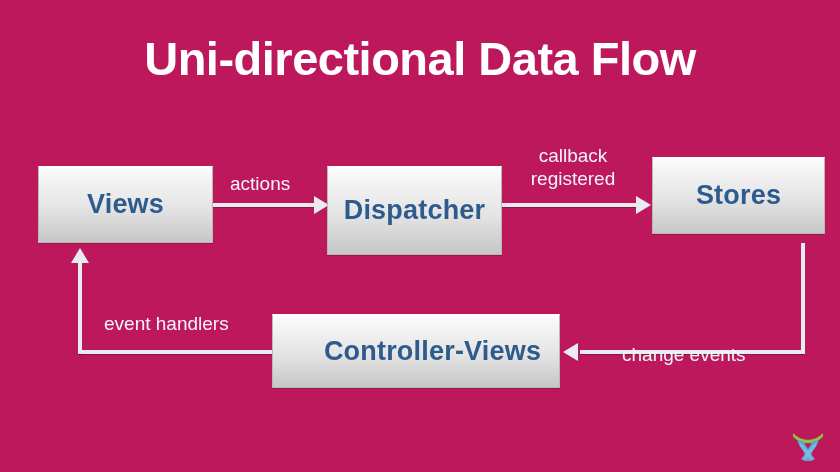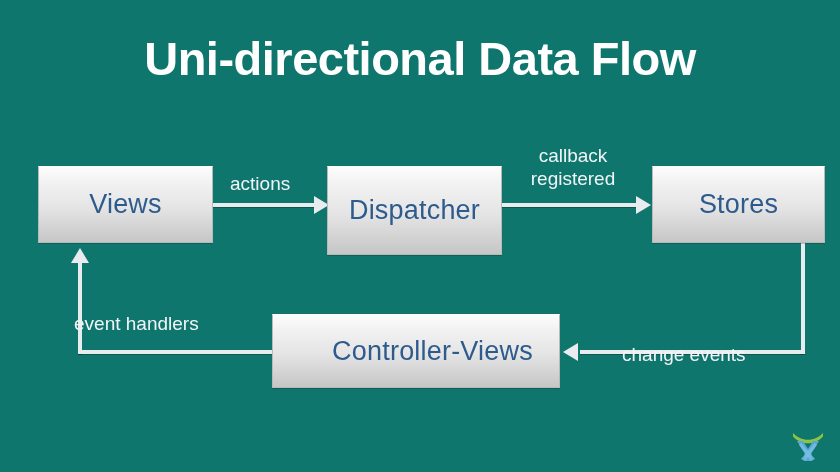--- a/index.html
+++ b/index.html
@@ -4,21 +4,21 @@
 <style>
   html, body {
     margin: 0;
     padding: 0;
     background: #1e1e1e;
   }
   #slide {
     position: relative;
     width: 840px;
     height: 472px;
-    background: #0f766e;
+    background: #be185d;
     overflow: hidden;
     font-family: "Liberation Sans", sans-serif;
   }
 
   
   #title {
     position: absolute;
     left: 0;
     top: 33px;
     width: 840px;
@@ -43,30 +43,30 @@
                 #c6c6c6 100%);
     border: 1px solid #b9b9b9;
     border-top-color: #ffffff;
     box-shadow: 0 1px 0 rgba(0,0,0,0.18);
     display: flex;
     align-items: center;
     justify-content: center;
   }
   .node-label {
     color: #2d5b8e;
-    font-weight: normal;
+    font-weight: bold;
     font-size: 27px;
     letter-spacing: 0.2px;
     white-space: nowrap;
     text-align: center;
   }
 
   #node-views        { left: 38px;  top: 166px; width: 175px; height: 77px; }
   #node-dispatcher   { left: 327px; top: 166px; width: 175px; height: 89px; }
-  #node-stores       { left: 652px; top: 166px; width: 173px; height: 77px; }
+  #node-stores       { left: 652px; top: 157px; width: 173px; height: 77px; }
   #node-controller   { left: 272px; top: 314px; width: 288px; height: 74px; padding-left: 33px; }
 
   
   .line {
     position: absolute;
     background: #e8ecef;
     box-shadow: 0 1px 0 rgba(0,0,0,0.25);
   }
   .line.v { width: 4px; }
   .line.h { height: 4px; }
@@ -111,21 +111,21 @@
   .edge-label {
     position: absolute;
     color: #f2f5f7;
     font-size: 19px;
     line-height: 23px;
     white-space: nowrap;
   }
   #label-actions   { left: 230px; top: 172px; }
   #label-callback  { left: 523px; top: 144px; text-align: center; width: 100px; white-space: normal; }
   #label-change    { left: 622px; top: 312px; margin-top: 31px; }
-  #label-event     { left: 74px;  top: 312px; }
+  #label-event     { left: 104px;  top: 312px; }
 
   
   #logo {
     position: absolute;
     left: 788px;
     top: 427px;
     width: 40px;
     height: 40px;
   }
 </style>

